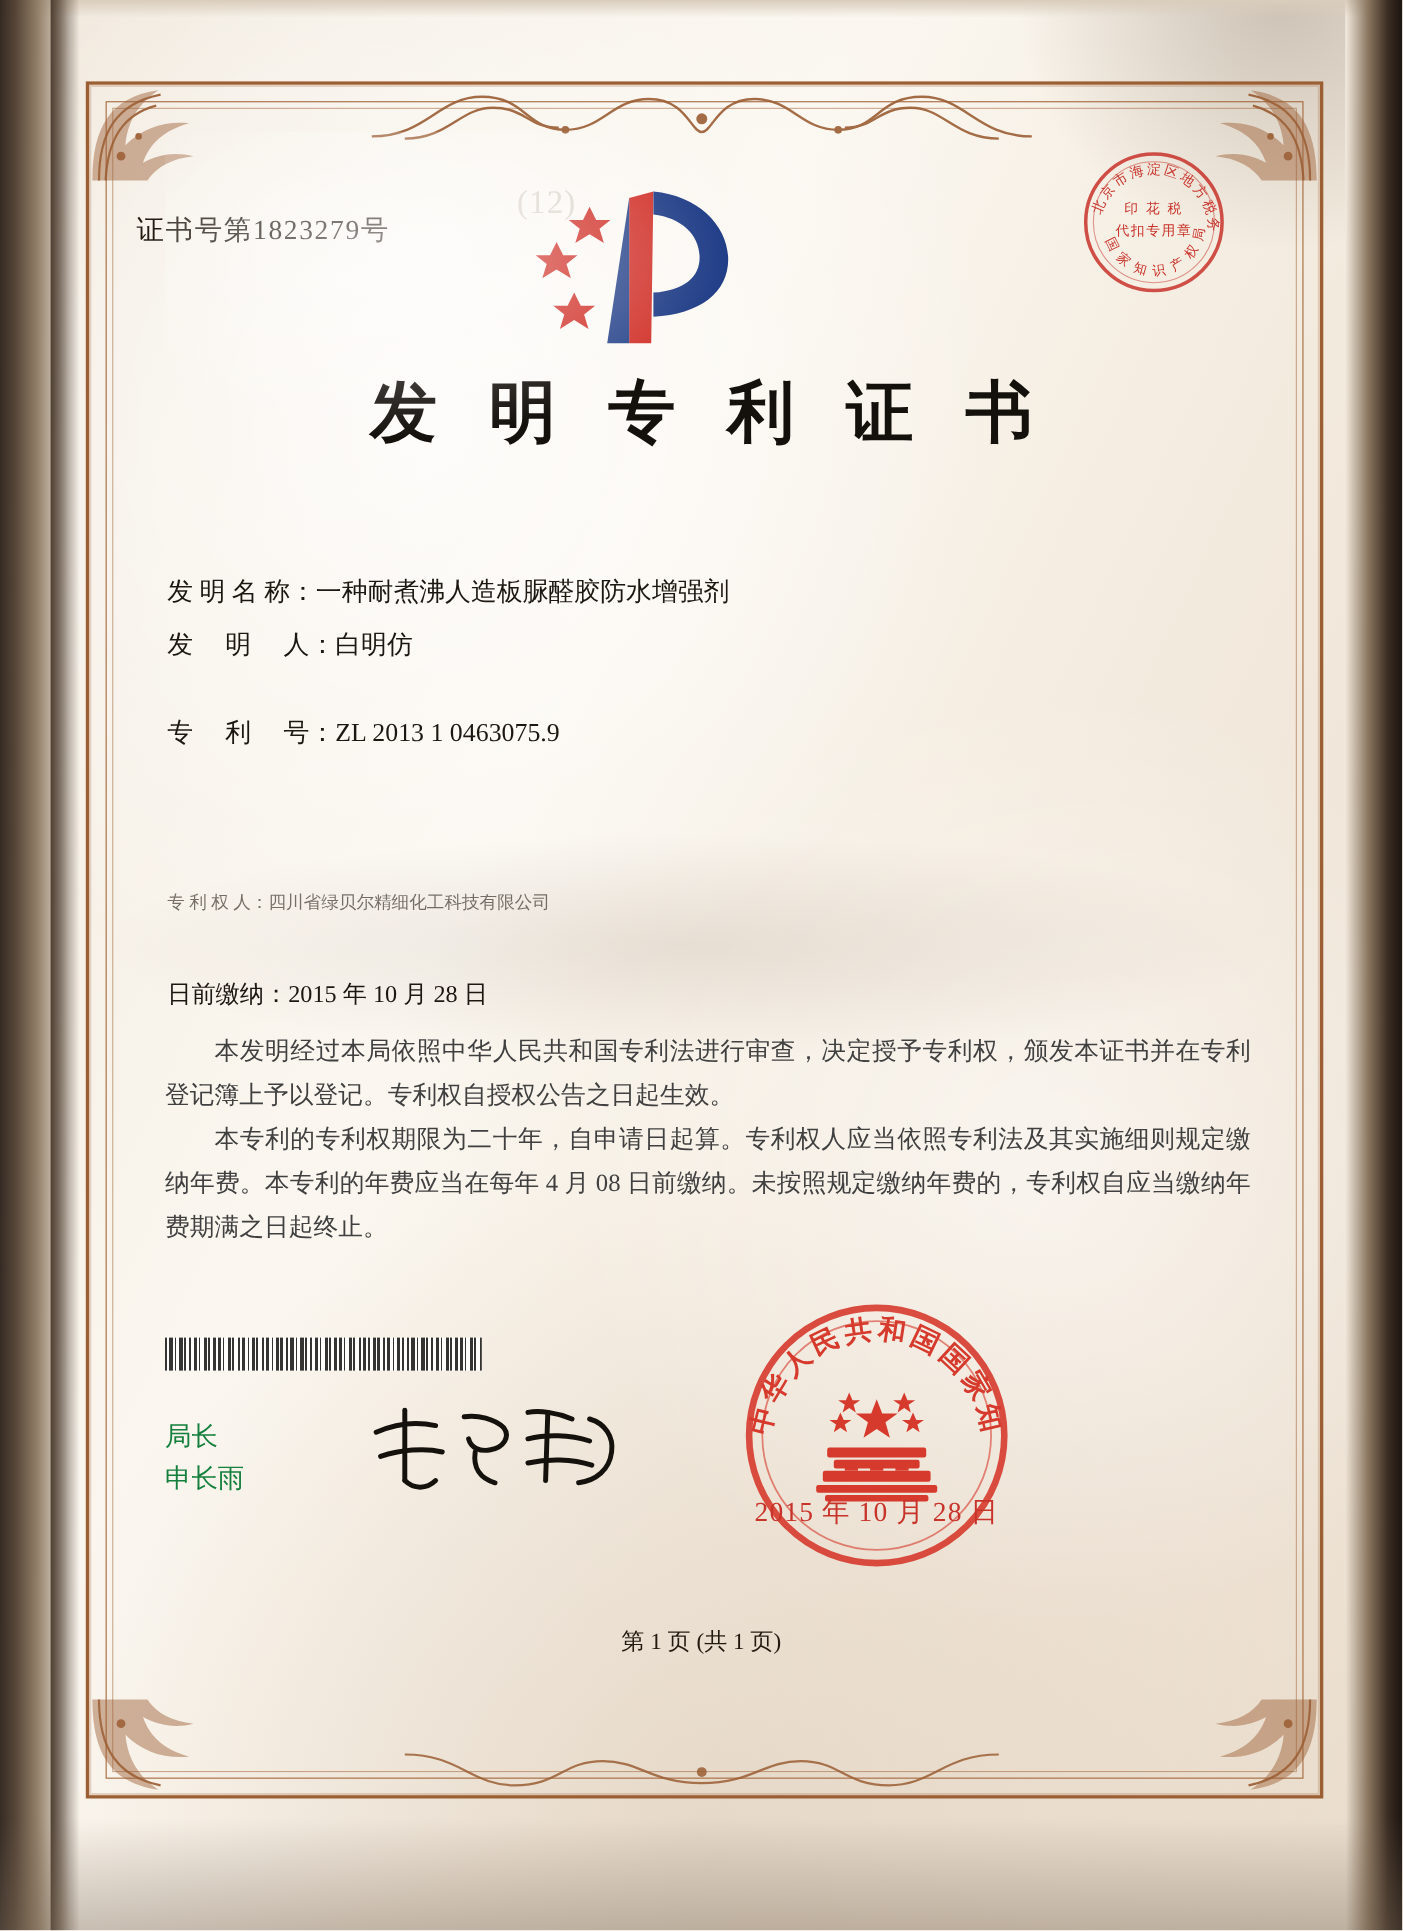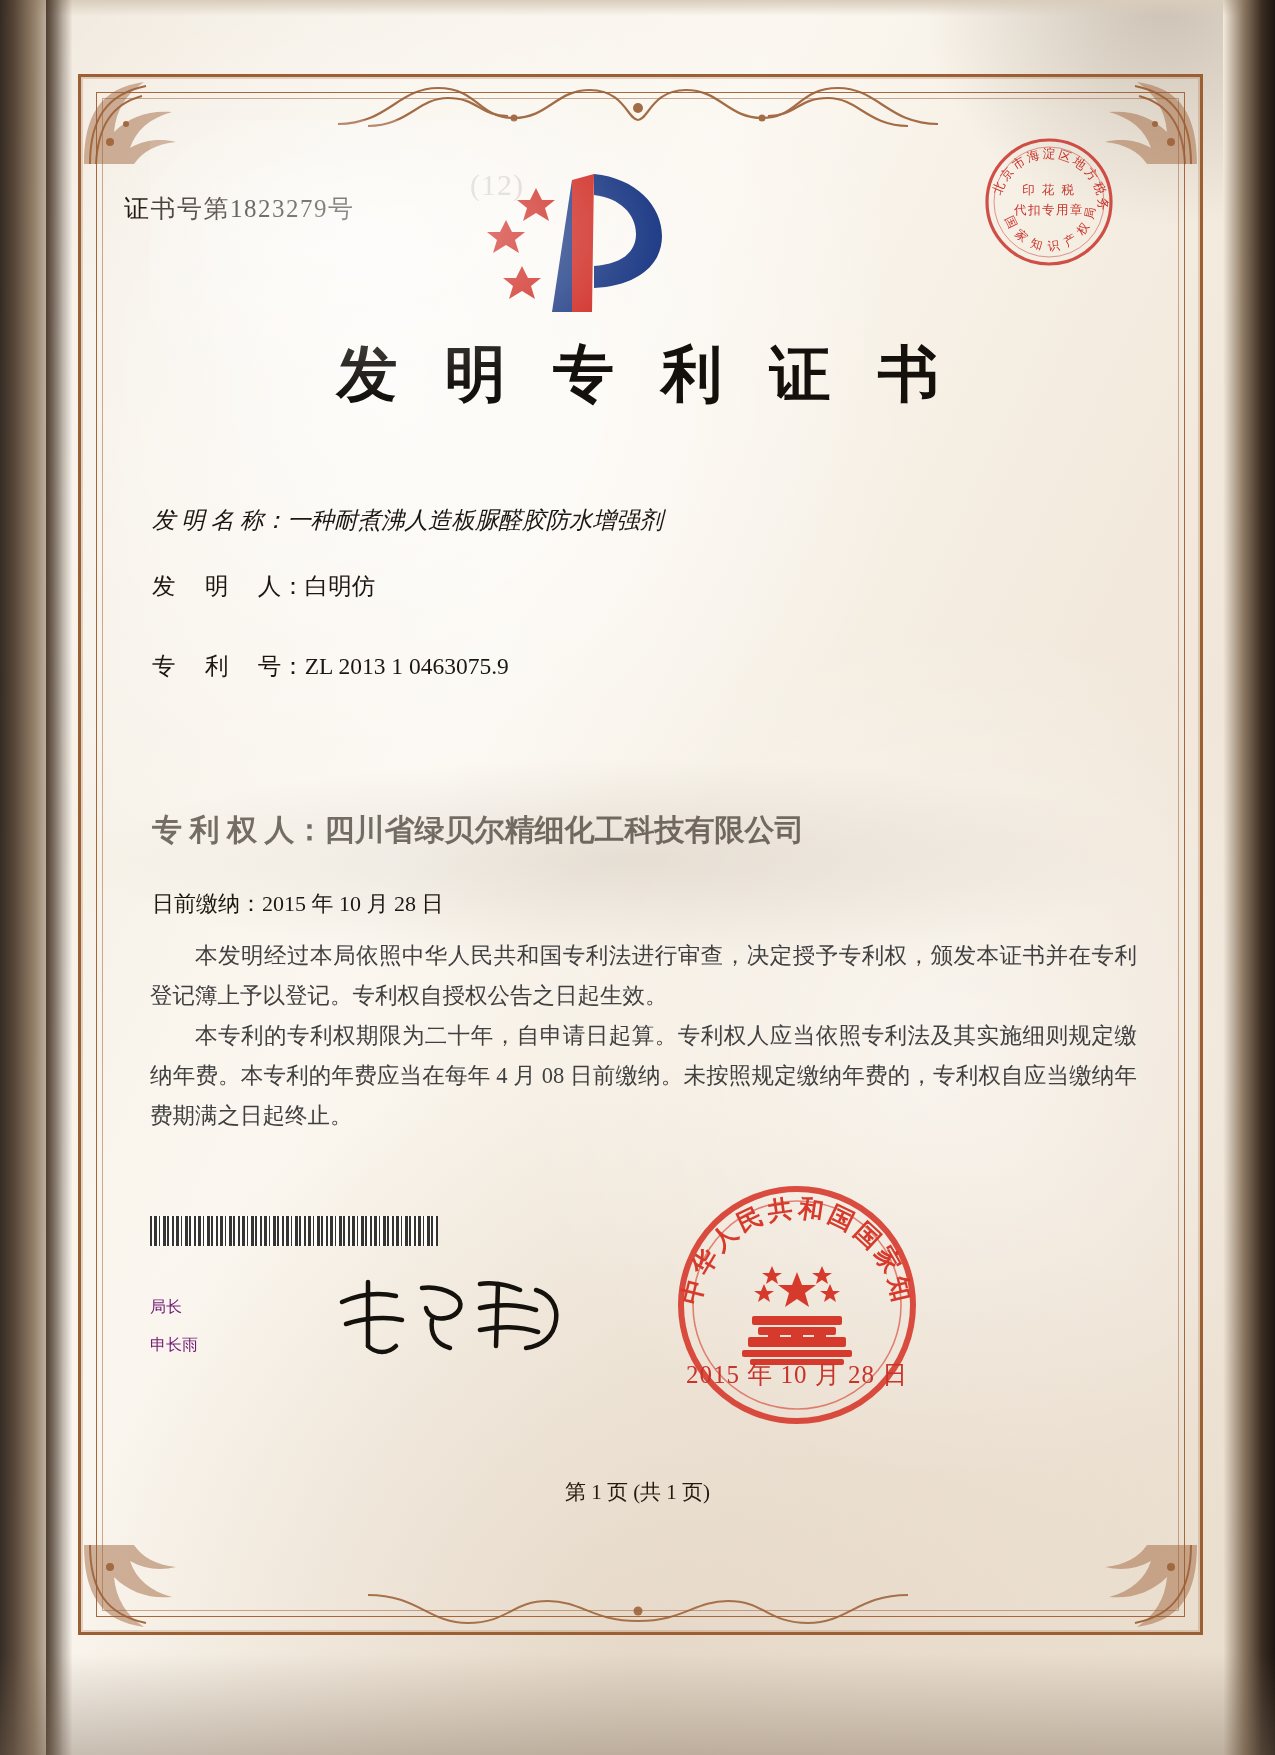--- a/index.html
+++ b/index.html
@@ -187,25 +187,25 @@
   .field {
     position: absolute;
     left: 152px;
     font-size: 23.5px;
     color: #1d1711;
     white-space: nowrap;
   }
   .field .lbl { letter-spacing: 0px; }
   .field .val { letter-spacing: 0px; }
 
-  .f1 { top: 504px; font-style: italic; }
+  .f1 { top: 521px; }
   .f2 { top: 570px; }
   .f3 { top: 650px; }
   .f4 { top: 731px; font-size: 22px; }
-  .f5 { top: 810px; font-size: 30px; color: rgba(36,28,20,0.62); font-weight: bold; }
+  .f5 { top: 810px; font-size: 16px; color: rgba(36,28,20,0.62); }
   .f6 { top: 889px; font-size: 22px; }
 
   
   .body-text {
     position: absolute;
     left: 150px;
     right: 138px;
     top: 936px;
     font-size: 22.5px;
     line-height: 40px;
@@ -232,23 +232,23 @@
         #1a1a1a 13px, #1a1a1a 16px, #fff 16px, #fff 17px,
         #1a1a1a 17px, #1a1a1a 19px, #fff 19px, #fff 22px);
     opacity: 0.88;
   }
 
   
   .sig-label {
     position: absolute;
     left: 150px;
     top: 1288px;
-    font-size: 16px;
+    font-size: 24px;
     line-height: 38px;
-    color: #701a75;
+    color: #15803d;
   }
   .sig-hand {
     position: absolute;
     left: 330px;
     top: 1268px;
     width: 240px;
     height: 92px;
     color: #15120e;
   }
   .sig-hand svg { width: 100%; height: 100%; display: block; }

